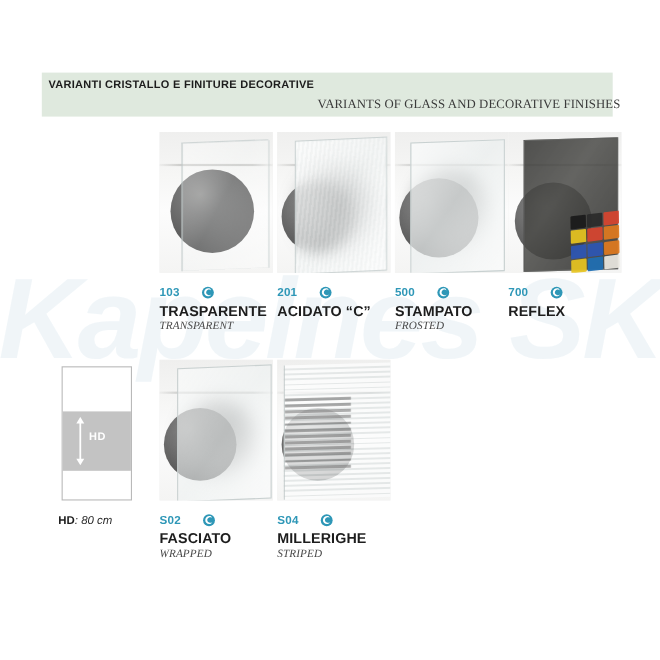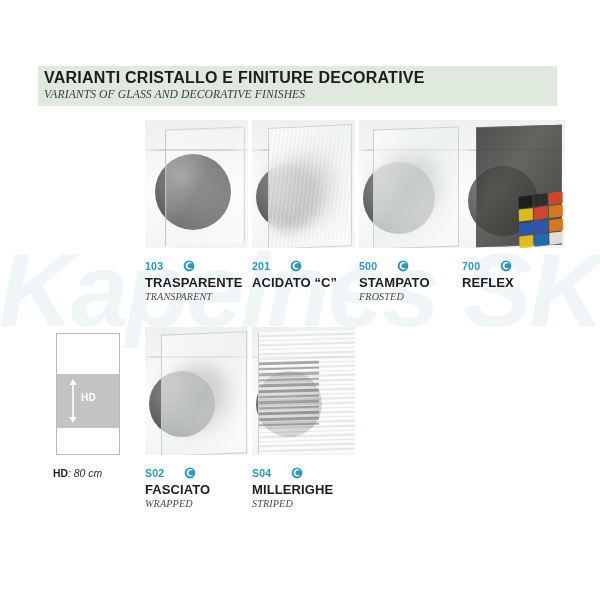--- a/index.html
+++ b/index.html
@@ -32,27 +32,27 @@
   
   .header-band{
     position:absolute;left:38px;top:66px;width:519px;height:40px;
     background:#dfe9de;
     z-index:1;
   }
   .header-inner{
     position:absolute;left:44px;top:70px;width:520px;z-index:3;
   }
   .title-it{
-    font-size:16px;font-weight:700;color:#1c1c1c;
+    font-size:10px;font-weight:700;color:#1c1c1c;
     letter-spacing:.25px;line-height:15px;margin:0;
   }
   .title-en{
-    font-size:11.6px;font-style:italic;color:#3b3b3b;
+    font-size:11.6px;color:#3b3b3b;
     font-family:"Liberation Serif", serif;
-    letter-spacing:.1px;line-height:15px;margin:2px 0 0 0;
+    letter-spacing:.1px;line-height:15px;margin:2px 0 0 0;text-align:right;
   }
 
   
   .row{position:absolute;z-index:2;}
   .cell{position:absolute;width:103px;}
   .thumb{
     position:relative;width:103px;height:128px;
     background:#f2f2f1;overflow:hidden;
   }
   

